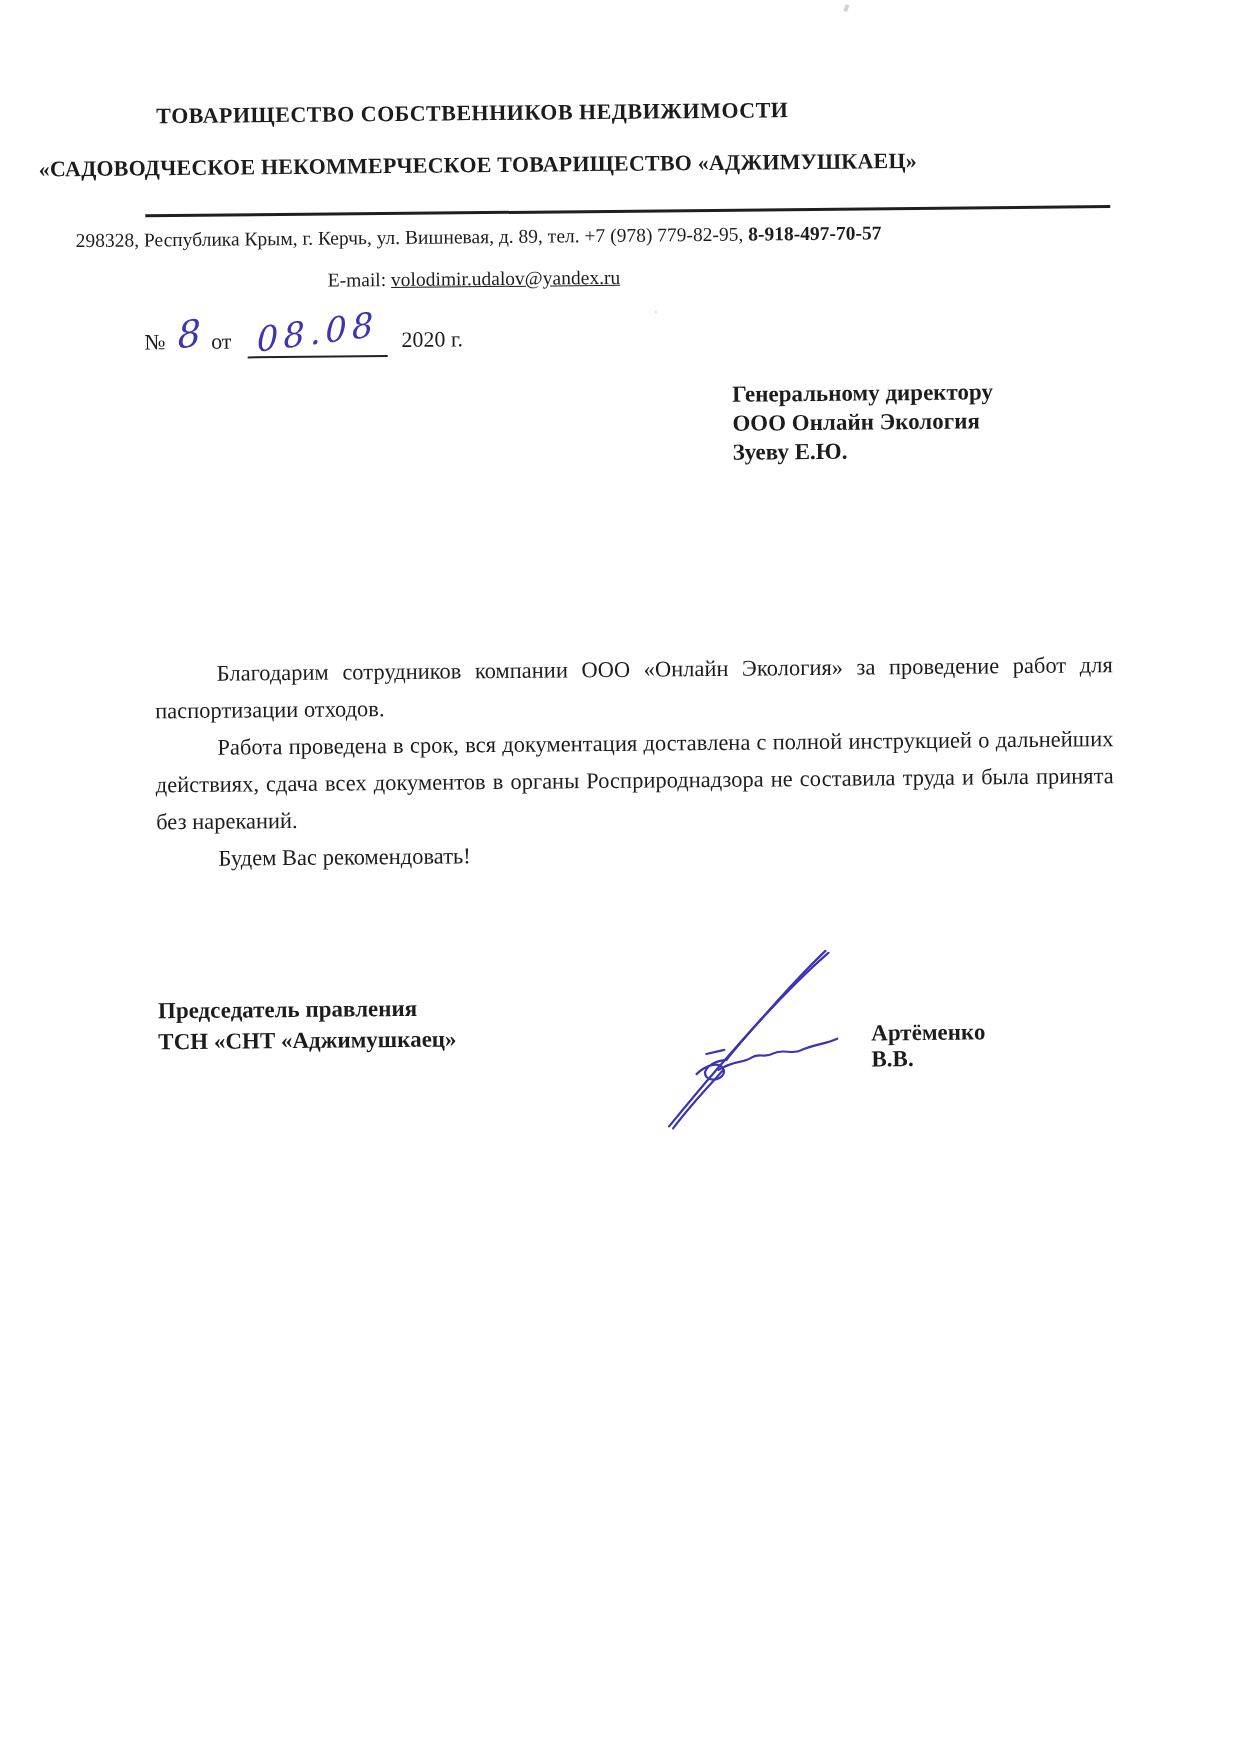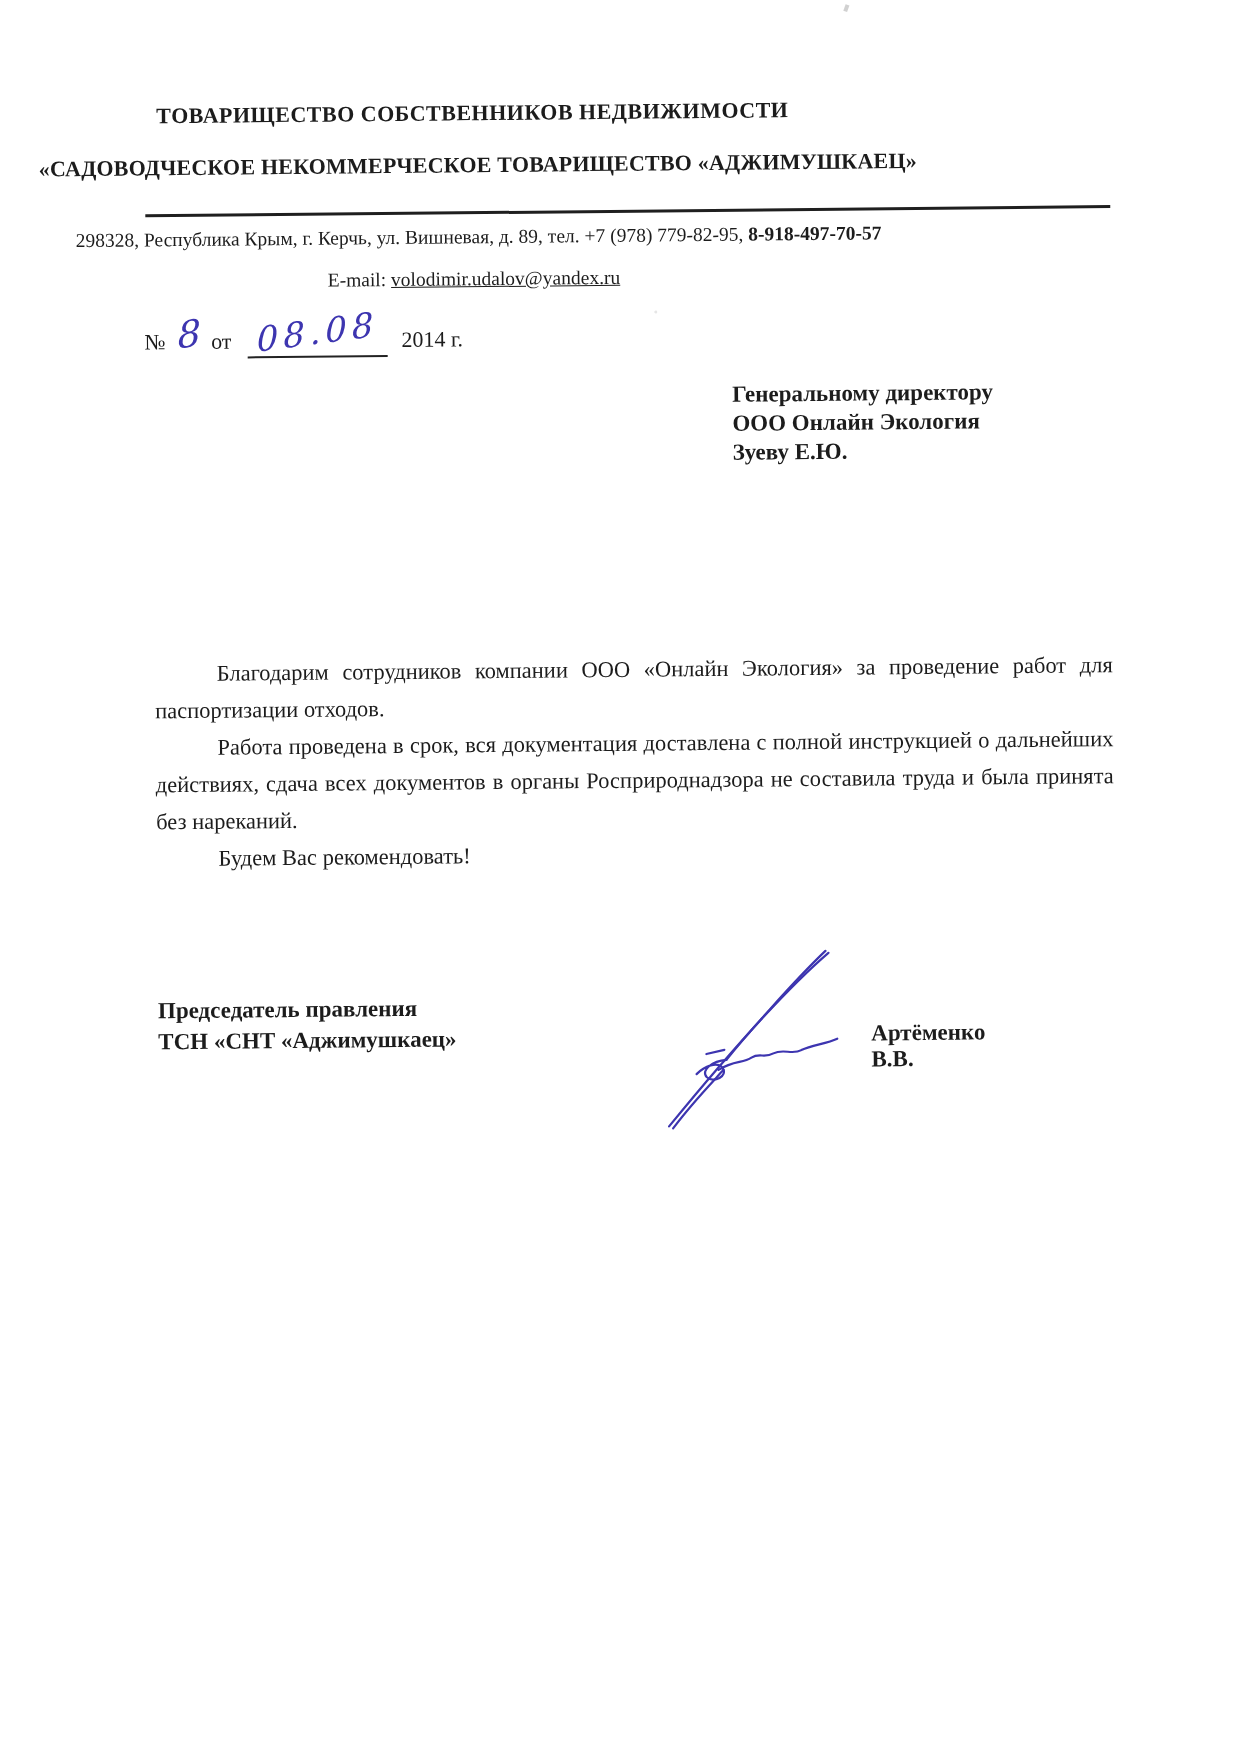--- a/index.html
+++ b/index.html
@@ -60,21 +60,21 @@
 
     <div class="email">
       <span>E-mail: </span><span class="u">volodimir.udalov@yandex.ru</span>
     </div>
 
     <div class="refline">
       <span>№</span>
       <span class="handwriting hw-num">8</span>
       <span>от</span>
       <span class="date-slot"><span class="handwriting hw-date">08.08</span></span>
-      <span>2014 г.</span>
+      <span>2020 г.</span>
     </div>
 
     <div class="recipient">
       <div>Генеральному директору</div>
       <div>ООО Онлайн Экология</div>
       <div>Зуеву Е.Ю.</div>
     </div>
 
     <div class="body-text">
       <p>Благодарим сотрудников компании ООО «Онлайн Экология» за проведение работ для паспортизации отходов.</p>

